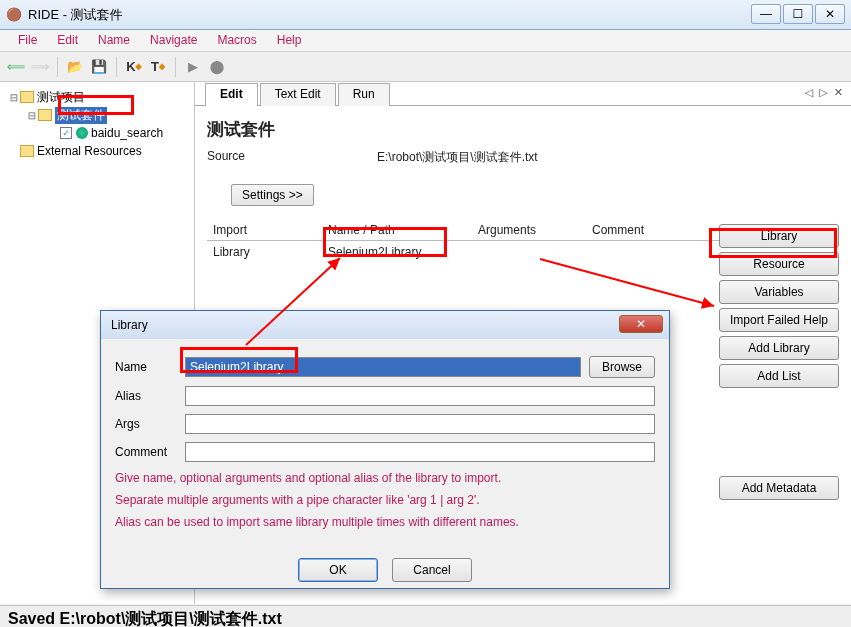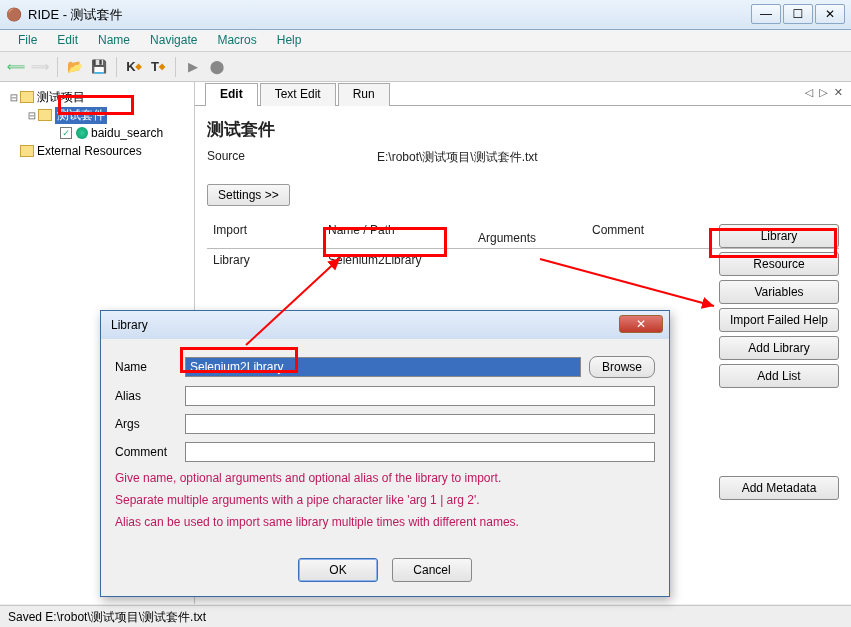--- a/index.html
+++ b/index.html
@@ -4,21 +4,21 @@
 <style>
 * { box-sizing: border-box; font-family: Tahoma, Arial, sans-serif; }
 body { margin: 0; background: #f0f0f0; width: 851px; height: 627px; position: relative; overflow: hidden; }
 
 .window-title { background: linear-gradient(#eaf3fb, #d8e6f5); border-bottom: 1px solid #8aa7c5; height: 30px; display: flex; align-items: center; padding: 0 6px; font-size: 13px; }
 .window-title .icon { width: 16px; height: 16px; margin-right: 6px; }
 .win-controls { position: absolute; right: 6px; top: 4px; display: flex; gap: 2px; }
 .win-btn { width: 30px; height: 20px; border: 1px solid #8aa7c5; background: linear-gradient(#f5fafe,#dde9f6); font-size: 12px; display: flex; align-items: center; justify-content: center; border-radius: 2px; }
 
 .menubar { background: #f4f4f4; border-bottom: 1px solid #d0d0d0; height: 22px; display: flex; padding-left: 8px; }
-.menubar span { font-size: 12px; color: #0f766e; padding: 3px 10px; }
+.menubar span { font-size: 12px; color: #be185d; padding: 3px 10px; }
 
 .toolbar { background: #efefef; border-bottom: 1px solid #c8c8c8; height: 30px; display: flex; align-items: center; padding: 0 6px; gap: 4px; }
 .tb-btn { width: 20px; height: 20px; display: flex; align-items: center; justify-content: center; font-size: 13px; color: #4b6; }
 .tb-sep { width: 1px; height: 20px; background: #ccc; margin: 0 3px; }
 
 .body-area { display: flex; height: 522px; background: #fff; }
 .tree { width: 195px; border-right: 1px solid #c8c8c8; padding: 6px 4px; font-size: 12px; }
 .tree-row { display: flex; align-items: center; height: 18px; padding-left: 4px; }
 .tree-row .exp { width: 12px; text-align: center; color: #666; font-size: 10px; }
 .tree-row .folder { width: 14px; height: 12px; background: #fbe08a; border: 1px solid #caa43a; margin-right: 3px; }
@@ -29,48 +29,48 @@
 .main { flex: 1; display: flex; flex-direction: column; position: relative; }
 .tabs { display: flex; border-bottom: 1px solid #aaa; height: 24px; padding-left: 10px; }
 .tab { font-size: 12px; padding: 3px 14px; border: 1px solid #aaa; border-bottom: none; margin-right: 2px; background: #f4f4f4; position: relative; top: 1px; }
 .tab.active { background: #fff; font-weight: bold; }
 .tab-nav { position: absolute; right: 8px; top: 4px; font-size: 11px; color: #555; display: flex; gap: 6px; }
 
 .content { padding: 8px 12px; font-size: 12px; color: #222; }
 h3.suite { font-family: "SimSun","Songti SC",serif; font-size: 17px; margin: 4px 0 8px 0; font-weight: bold; }
 .src-row { display: flex; margin-bottom: 18px; }
 .src-row .lbl { width: 170px; }
-.settings-btn { background: linear-gradient(#f7f7f7,#e5e5e5); border: 1px solid #9a9a9a; padding: 3px 10px; font-size: 12px; border-radius: 2px; }
+.settings-btn { background: linear-gradient(#f7f7f7,#e5e5e5); border: 1px solid #9a9a9a; padding: 3px 10px; font-size: 12px; border-radius: 2px; margin-left: 24px; }
 
 .headers { display: flex; margin-top: 14px; border-bottom: 1px solid #bbb; font-size: 12px; }
 .headers div { padding: 3px 6px; }
 .col-import { width: 115px; }
 .col-name { width: 150px; }
-.col-args { width: 114px; margin-top: 8px; }
+.col-args { width: 114px; }
 .col-comment { width: 120px; }
 .col-add { margin-left: auto; width: 130px; text-align: center; }
 
 .datarow { display: flex; font-size: 12px; padding: 4px 6px; }
 
 .side-buttons { position: absolute; right: 12px; top: 142px; width: 120px; display: flex; flex-direction: column; gap: 4px; }
 .side-buttons button { height: 24px; background: linear-gradient(#f7f7f7,#e3e3e3); border: 1px solid #888; border-radius: 3px; font-size: 12px; }
 .side-buttons .gap { height: 80px; }
 
-.statusbar { position: absolute; left: 0; bottom: 0; height: 22px; width: 100%; background: #eee; border-top: 1px solid #c8c8c8; font-size: 12px; padding: 3px 8px; }
+.statusbar { position: absolute; left: 0; bottom: 0; height: 22px; width: 100%; background: #eee; border-top: 1px solid #c8c8c8; font-size: 16px; padding: 3px 8px; font-weight: bold; }
 
 .dialog { position: absolute; left: 100px; top: 310px; width: 570px; background: #f0f0f0; border: 1px solid #3a6ba3; box-shadow: 2px 4px 10px rgba(0,0,0,.3); }
 .dlg-title { background: linear-gradient(#e6eefb,#cfdff2); height: 28px; display: flex; align-items: center; padding: 0 10px; font-size: 12px; position: relative; }
 .dlg-close { position: absolute; right: 6px; top: 4px; width: 44px; height: 18px; background: linear-gradient(#e07a73,#c0392b); border: 1px solid #963; border-radius: 3px; color: #fff; display: flex; align-items: center; justify-content: center; font-size: 12px; }
 .dlg-body { padding: 17px 14px; font-size: 12px; }
 .form-row { display: flex; align-items: center; margin-bottom: 8px; }
 .form-row .lbl { width: 70px; }
 .form-row input { flex: 1; height: 20px; border: 1px solid #888; padding: 0 4px; font-size: 12px; background: #fff; }
-.form-row button { margin-left: 8px; height: 22px; padding: 0 12px; background: linear-gradient(#f7f7f7,#e3e3e3); border: 1px solid #888; border-radius: 8px; font-size: 12px; }
+.form-row button { margin-left: 8px; height: 22px; padding: 0 12px; background: linear-gradient(#f7f7f7,#e3e3e3); border: 1px solid #888; border-radius: 3px; font-size: 12px; }
 .hint { color: #be185d; line-height: 1.35; margin-top: 6px; }
-.dlg-buttons { display: flex; justify-content: center; gap: 14px; padding: 10px 0 14px; }
+.dlg-buttons { display: flex; justify-content: center; gap: 14px; padding: 10px 0 6px; }
 .dlg-buttons button { width: 80px; height: 24px; background: linear-gradient(#f7f7f7,#e3e3e3); border: 1px solid #888; border-radius: 3px; font-size: 12px; }
 .dlg-buttons button.ok { border: 1px solid #3a6fbf; box-shadow: 0 0 0 1px #8fb3e6 inset; }
 
 .redbox { border: 3px solid #ff0000; position: absolute; pointer-events: none; }
 .arrow { position: absolute; pointer-events: none; }
 </style>
 </head>
 <body>
 
 <div class="window-title">

